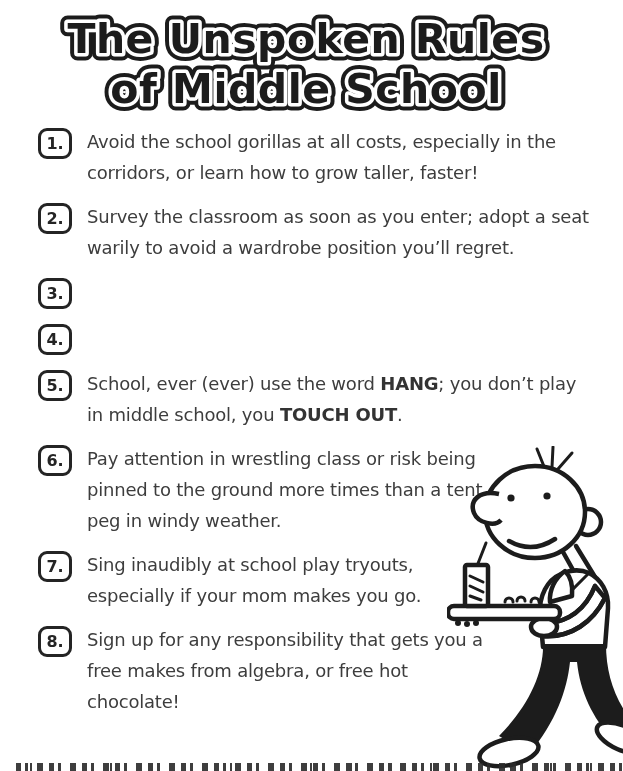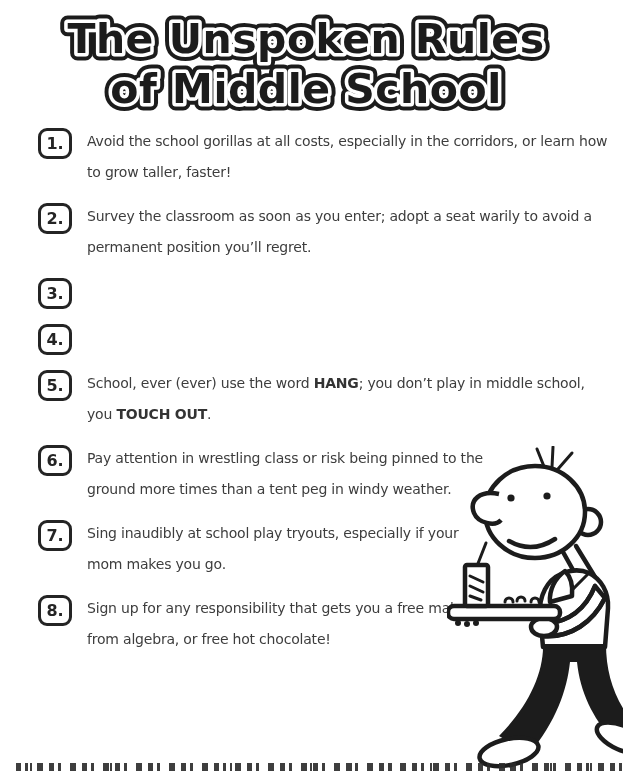--- a/index.html
+++ b/index.html
@@ -57,21 +57,21 @@
     color: #242424;
     font-weight: 700;
     font-size: 16px;
     display: flex;
     align-items: center;
     justify-content: center;
     margin-top: 2px;
     padding: 0 3px;
   }
   .rule-text {
-    font-size: 14px;
+    font-size: 18px;
     line-height: 31px;
     color: #3d3d3d;
     letter-spacing: -0.2px;
   }
   .rule-text .bold { font-weight: 700; color: #333333; }
   .rule:nth-child(1) .rule-text { max-width: 548px; }
   .rule:nth-child(2) .rule-text { max-width: 545px; }
   .rule:nth-child(3) .rule-text { max-width: 566px; }
   .rule:nth-child(4) .rule-text { max-width: 508px; }
   .rule:nth-child(5) .rule-text { max-width: 505px; }
@@ -124,21 +124,21 @@
   </svg>
 
   <ol class="rules" id="rules-list">
     <li class="rule">
       <span class="badge">1.</span>
       <p class="rule-text"><span>Avoid the school gorillas at all costs, especially in the corridors, or learn how to grow taller, faster!</span></p>
     </li>
 
     <li class="rule">
       <span class="badge">2.</span>
-      <p class="rule-text"><span>Survey the classroom as soon as you enter; adopt a seat warily to avoid a permanent position you’ll regret.</span></p>
+      <p class="rule-text"><span>Survey the classroom as soon as you enter; adopt a seat warily to avoid a wardrobe position you’ll regret.</span></p>
     </li>
 
     <li class="rule">
       <span class="badge">3.</span>
     </li>
 
     <li class="rule">
       <span class="badge">4.</span>
     </li>
 

